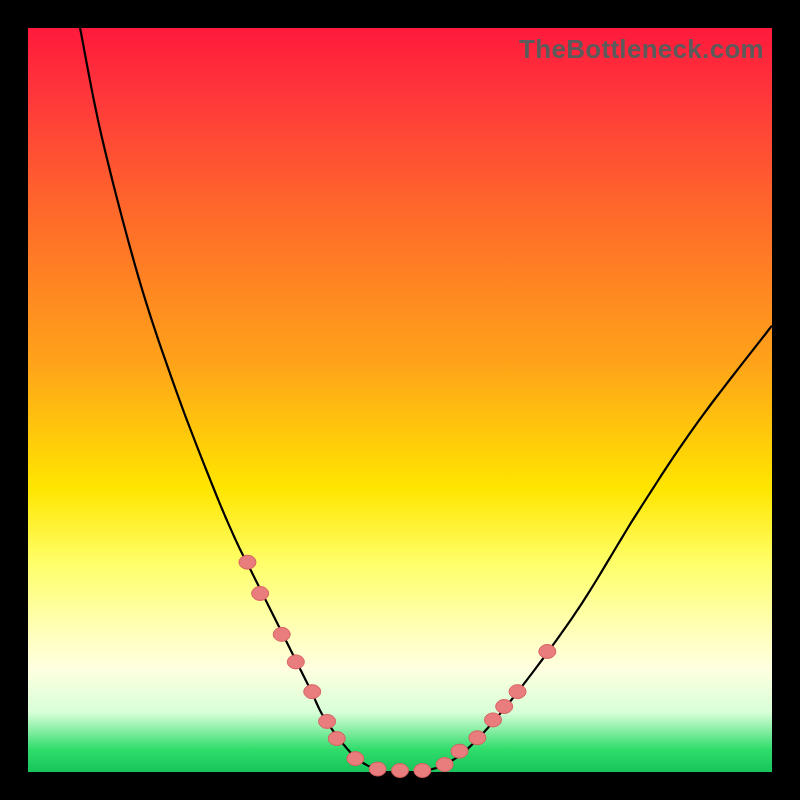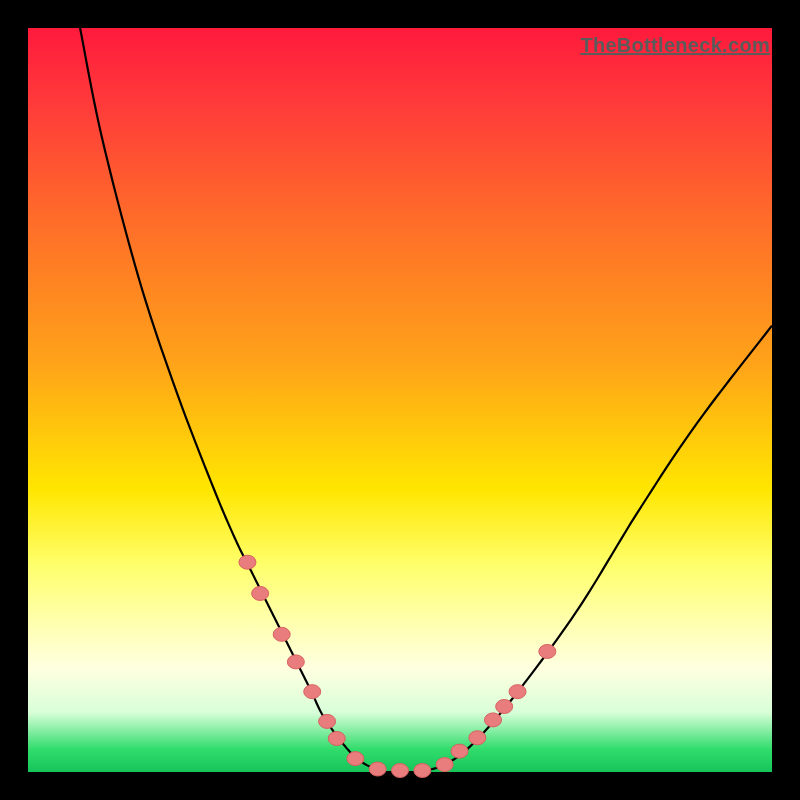--- a/index.html
+++ b/index.html
@@ -33,28 +33,27 @@
       #ffff6a 72%,
       #ffffb0 80%,
       #ffffe0 86%,
       #d8ffd8 92%,
       #2fdc6b 97%,
       #17c45a 100%);
   }
   .watermark {
     position: absolute;
     top: 6px;
-    right: 2px;
+    right: 8px;
     font-family: Arial, Helvetica, sans-serif;
-    font-size: 20px;
+    font-size: 26px;
     font-weight: 600;
     color: #5b5b5b;
     letter-spacing: 0.3px;
     user-select: none;
-    text-decoration: underline;
   }
   svg.curve {
     position: absolute;
     left: 0;
     top: 0;
     width: 744px;
     height: 744px;
     overflow: visible;
   }
   .curve-path {

